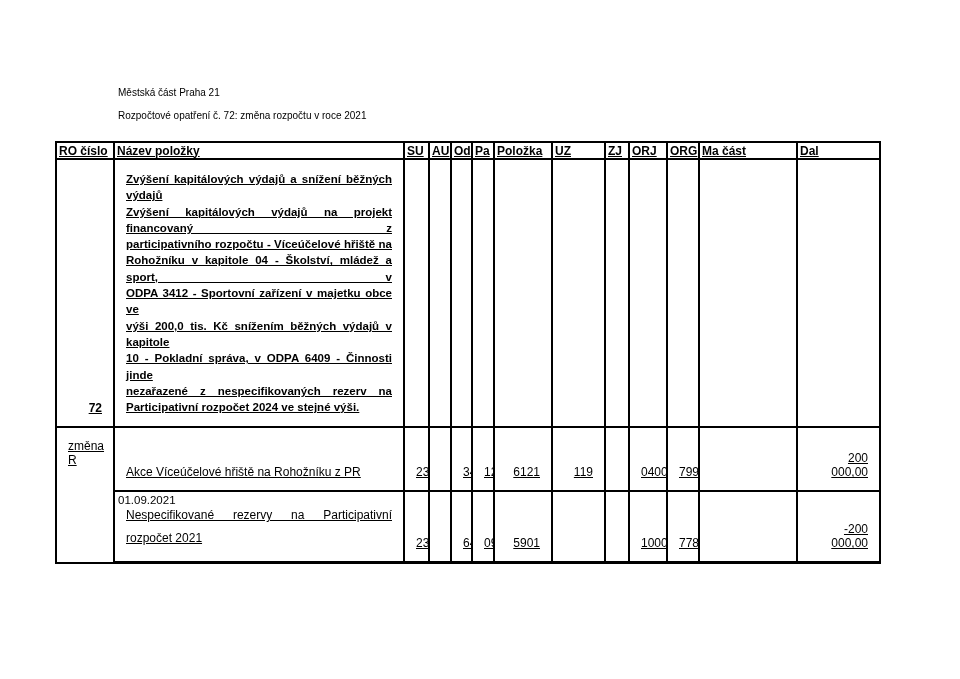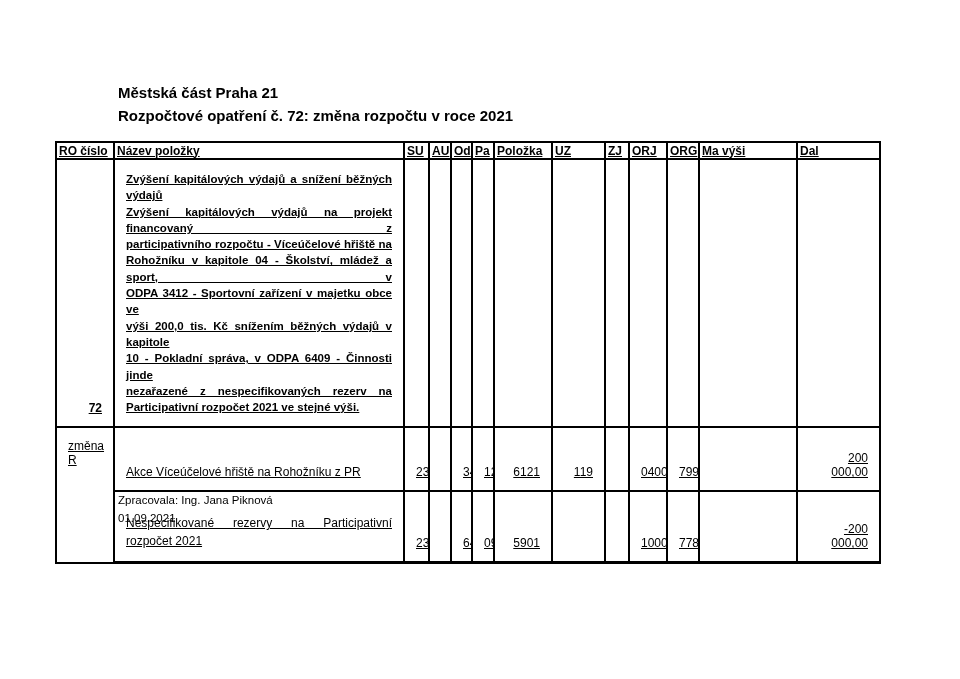--- a/index.html
+++ b/index.html
@@ -15,22 +15,22 @@
     height: 679px;
     background: #ffffff;
     overflow: hidden;
   }
   .titles {
     position: absolute;
     left: 118px;
     top: 81px;
   }
   .title-line {
-    font-weight: bold;
-    font-size: 15px;
+    font-weight: normal;
+    font-size: 10px;
     line-height: 23px;
     white-space: nowrap;
   }
   table.budget {
     position: absolute;
     left: 55px;
     top: 141px;
     width: 824px;
     border-collapse: collapse;
     table-layout: fixed;
@@ -87,21 +87,21 @@
     padding: 0 4px 3px 2px;
     text-align: right;
     font-size: 11.8px;
   }
   td.cell-name {
     vertical-align: bottom;
     text-align: left;
     padding: 0 3px 4px 3px;
     font-size: 11.8px;
   }
-  td.cell-name .just { text-align: justify; line-height: 18px; }
+  td.cell-name .just { text-align: justify; line-height: 23px; }
   td.cell-left { text-align: left; padding: 0 2px 3px 3px; }
   tr.r2 td { border-bottom-width: 3px; }
   .footer {
     position: absolute;
     left: 118px;
     top: 492px;
     font-size: 11.5px;
     line-height: 17.5px;
   }
 </style>
@@ -137,37 +137,37 @@
         <th>Název položky</th>
         <th>SU</th>
         <th>AU</th>
         <th>Od</th>
         <th>Pa</th>
         <th class="c-center">Položka</th>
         <th>UZ</th>
         <th>ZJ</th>
         <th class="c-center">ORJ</th>
         <th class="c-center">ORG</th>
-        <th class="c-center">Ma výši</th>
+        <th class="c-center">Ma část</th>
         <th class="c-center">Dal</th>
       </tr>
     </thead>
     <tbody>
       <tr>
         <td class="desc-ro">72</td>
         <td class="desc-cell">
           <div class="desc-line">Zvýšení kapitálových výdajů a snížení běžných výdajů</div>
           <div class="desc-line">Zvýšení kapitálových výdajů na projekt financovaný z</div>
           <div class="desc-line">participativního rozpočtu - Víceúčelové hřiště na</div>
           <div class="desc-line">Rohožníku v kapitole 04 - Školství, mládež a sport, v</div>
           <div class="desc-line">ODPA 3412 - Sportovní zařízení v majetku obce ve</div>
           <div class="desc-line">výši 200,0 tis. Kč snížením běžných výdajů v kapitole</div>
           <div class="desc-line">10 - Pokladní správa, v ODPA 6409 - Činnosti jinde</div>
           <div class="desc-line">nezařazené z nespecifikovaných rezerv na</div>
-          <div class="desc-line last">Participativní rozpočet 2021 ve stejné výši.</div>
+          <div class="desc-line last">Participativní rozpočet 2024 ve stejné výši.</div>
         </td>
         <td></td>
         <td></td>
         <td></td>
         <td></td>
         <td></td>
         <td></td>
         <td></td>
         <td></td>
         <td></td>
@@ -202,17 +202,16 @@
         <td class="cell"></td>
         <td class="cell cell-left">1000</td>
         <td class="cell">778</td>
         <td class="cell"></td>
         <td class="cell">-200 000,00</td>
       </tr>
     </tbody>
   </table>
 
   <div class="footer">
-    <div>Zpracovala: Ing. Jana Piknová</div>
     <div>01.09.2021</div>
   </div>
 
 </div>
 
 </body></html>

